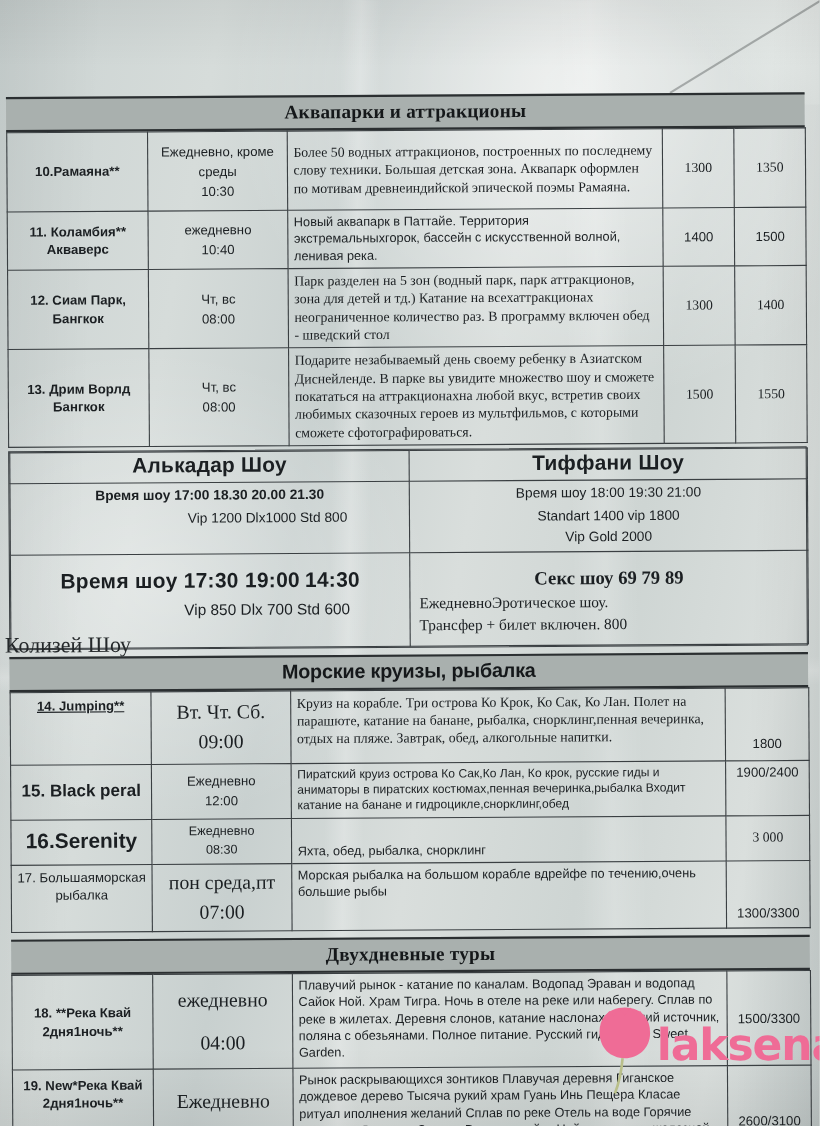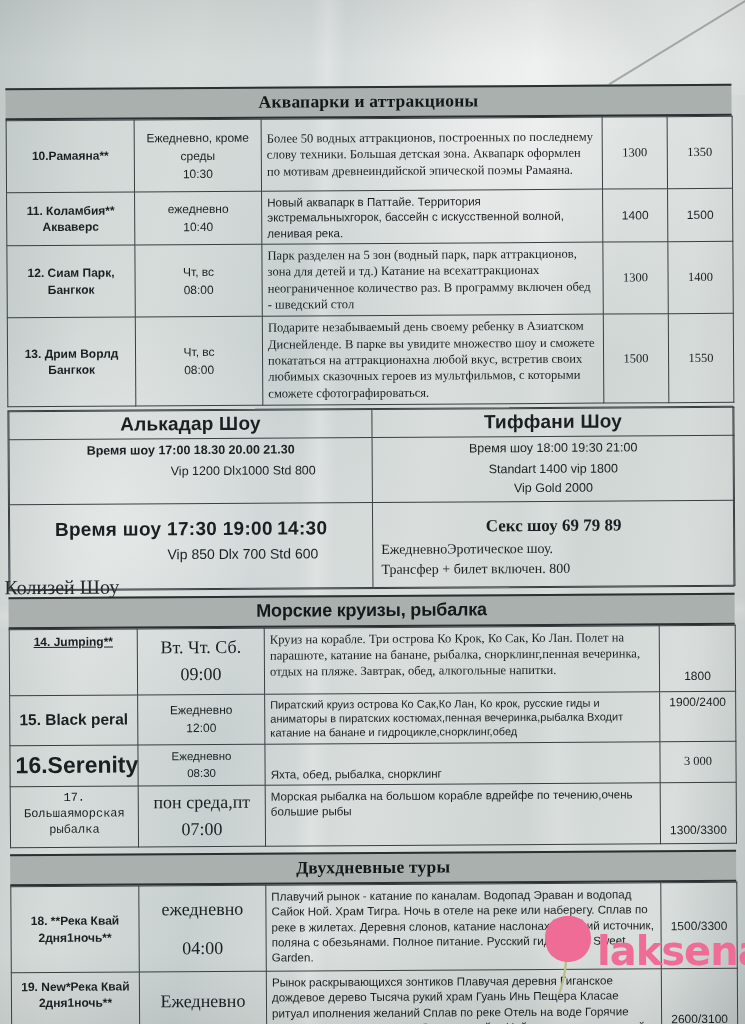--- a/index.html
+++ b/index.html
@@ -121,21 +121,21 @@
   col.m-time  { width: 127px; }
   col.m-desc  { width: 395px; }
   col.m-price { width: 76px; }
 
   .name {
     text-align: center;
     font-weight: bold;
     font-size: 12px;
     line-height: 1.35;
   }
-  .name.serif { font-family: Liberation Mono, monospace; font-weight: bold; }
+  .name.serif { font-family: Liberation Sans, sans-serif; font-weight: bold; }
   .name.big { font-size: 15.5px; }
 
   .time {
     text-align: center;
     font-size: 12px;
     line-height: 1.5;
   }
   .time.serif { font-family: Liberation Serif, serif; font-size: 18px; }
   .time .t2 { display: block; }
 
@@ -377,21 +377,21 @@
       <tr style="height:48px">
         <td class="name big">15. Black peral</td>
         <td class="time">
           <span>Ежедневно</span>
           <span class="t2">12:00</span>
         </td>
         <td class="desc small" style="vertical-align:top">Пиратский круиз острова Ко Сак,Ко Лан, Ко крок, русские гиды и аниматоры в пиратских костюмах,пенная вечеринка,рыбалка Входит катание на банане и гидроцикле,снорклинг,обед</td>
         <td class="price sans" style="vertical-align:top">1900/2400</td>
       </tr>
       <tr style="height:34px">
-        <td class="name" style="font-size:23px">16.Serenity</td>
+        <td class="name" style="font-size:19px">16.Serenity</td>
         <td class="time" style="font-size:11.5px">
           <span>Ежедневно</span>
           <span class="t2">08:30</span>
         </td>
         <td class="desc" style="vertical-align:bottom;padding-bottom:3px">Яхта, обед, рыбалка, снорклинг</td>
         <td class="price">
           <span class="hand">3 000</span>
         </td>
       </tr>
       <tr style="height:50px">

